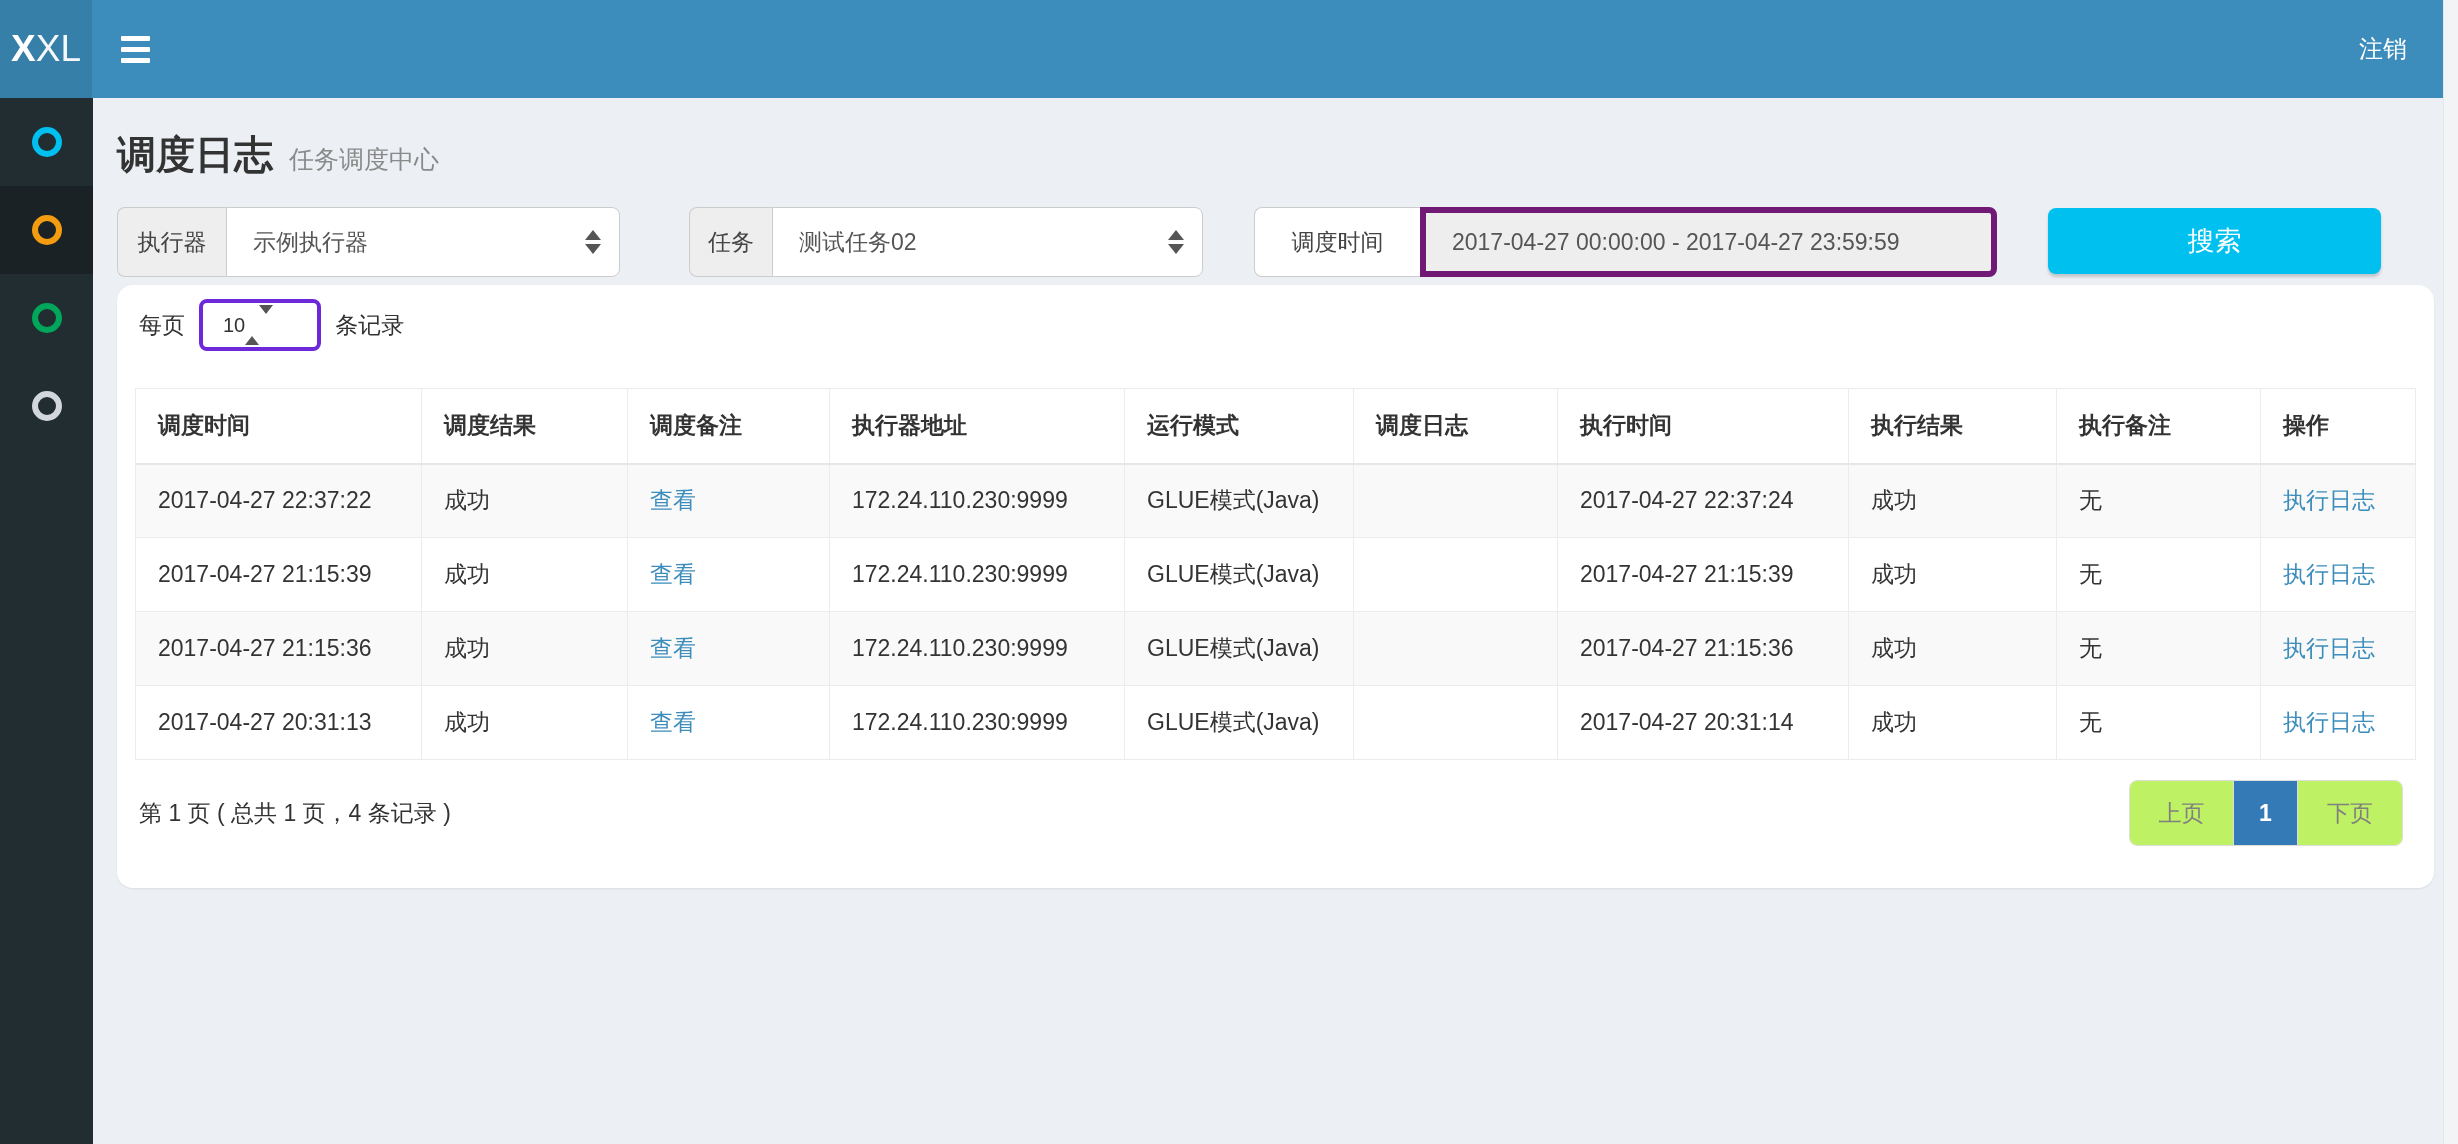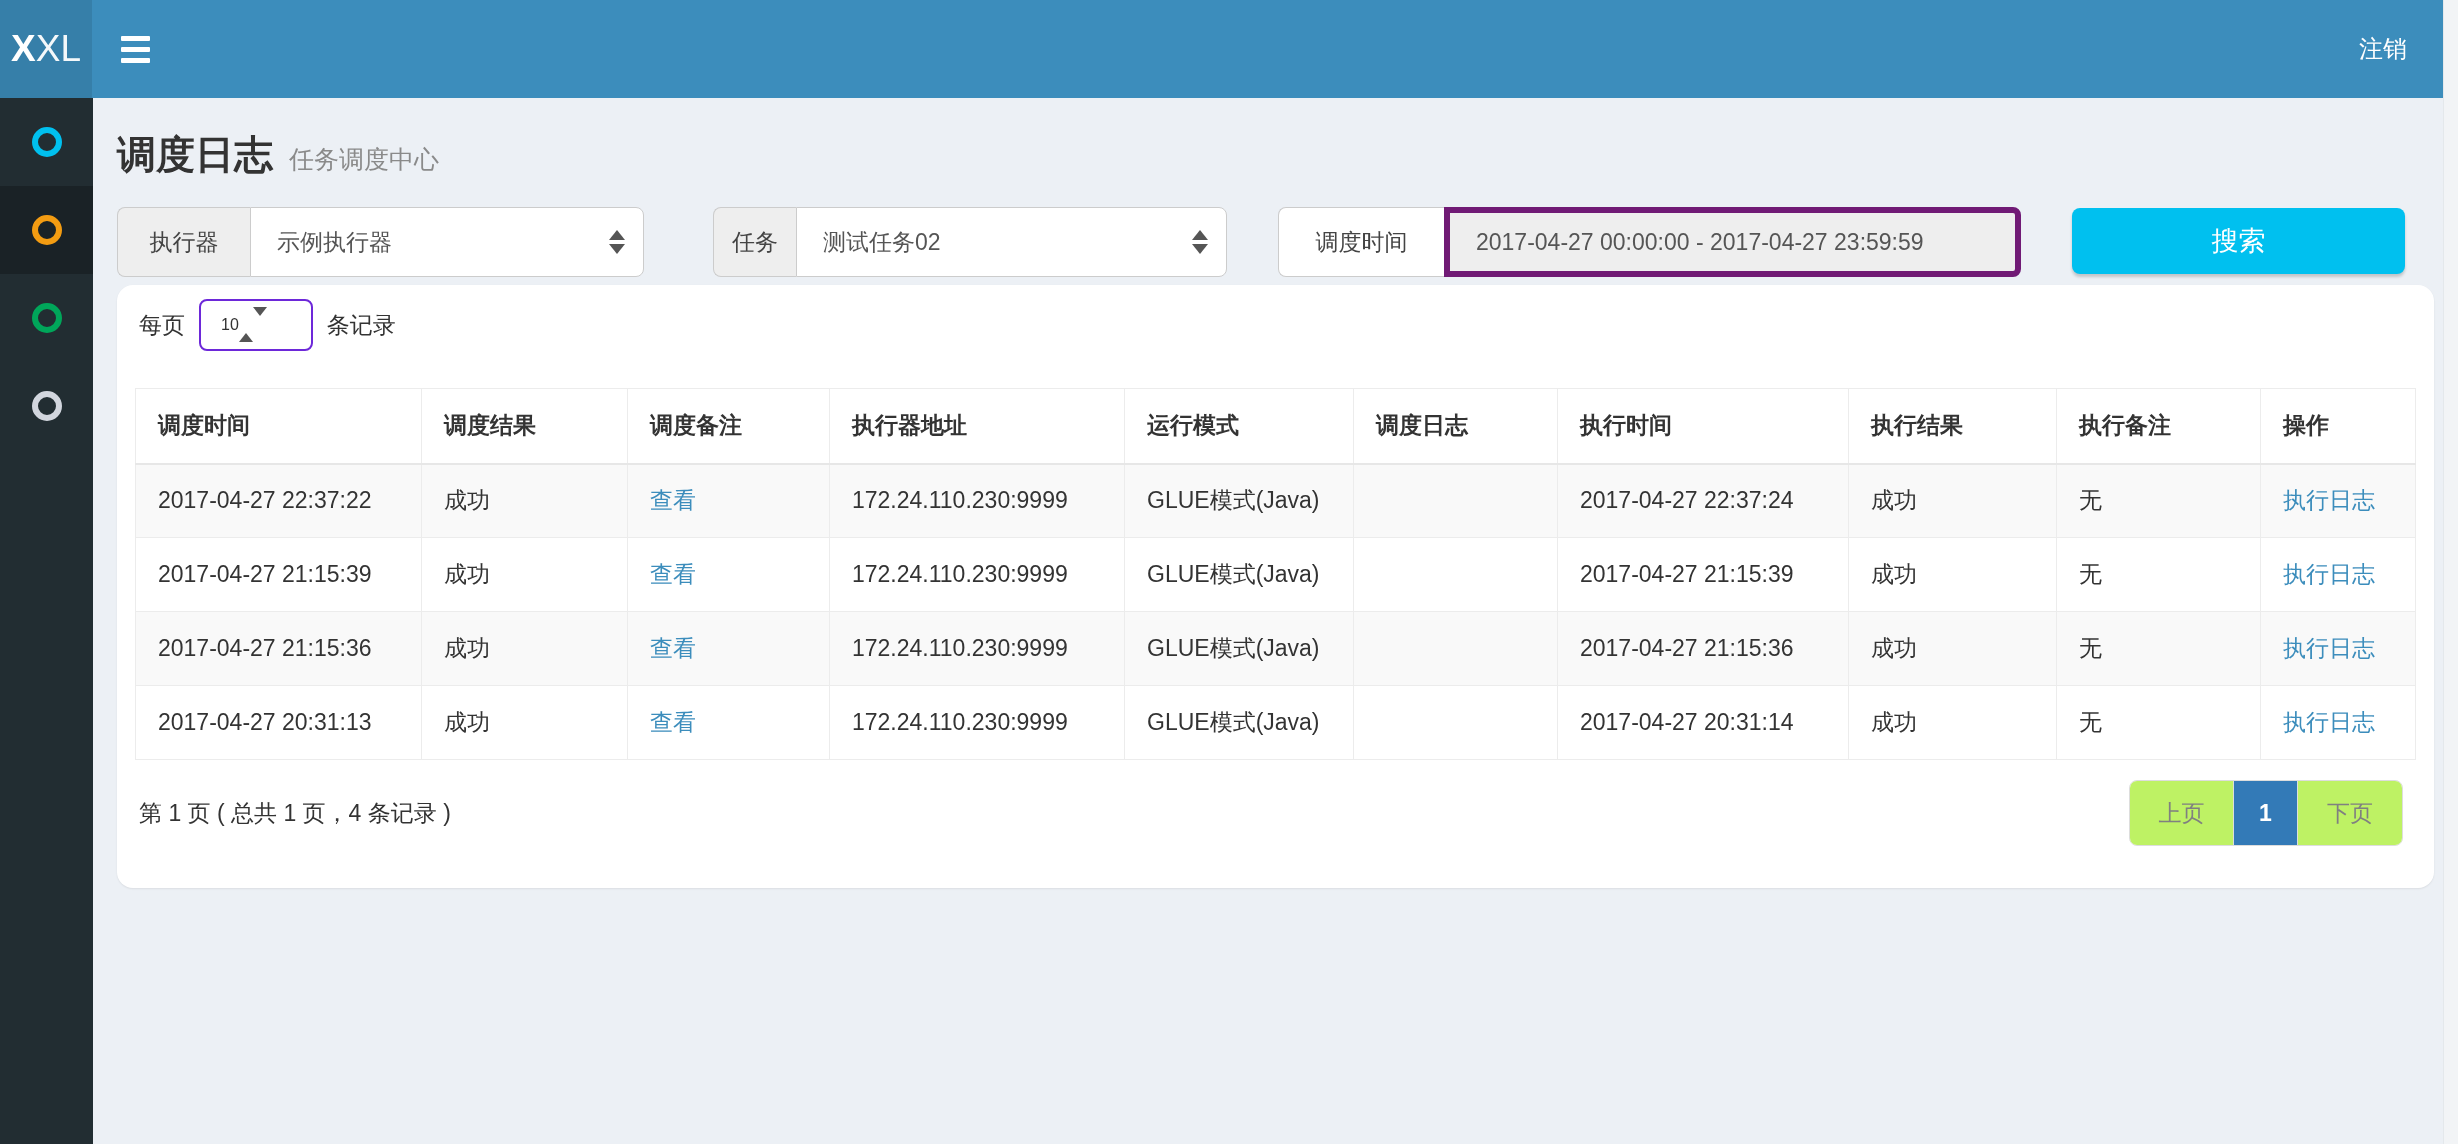--- a/index.html
+++ b/index.html
@@ -41,38 +41,38 @@
   .filter-row { margin-top:27px; height:70px; display:flex; }
   .fgroup { display:flex; height:70px; }
   .addon { border:1px solid #ccc; background:#eee; color:#444; font-size:23px;
            display:flex; align-items:center; justify-content:center; border-radius:8px 0 0 8px; border-right:0; }
   .addon.white { background:#fff; }
   .sel { position:relative; background:#fff; border:1px solid #ccc; border-radius:0 8px 8px 0;
          display:flex; align-items:center; font-size:23px; color:#555; padding:0 56px 0 26px; cursor:pointer; }
   .sel .caret2 { position:absolute; right:18px; top:50%; transform:translateY(-50%); display:flex; flex-direction:column; gap:4px; }
   .caret2 .up { width:0; height:0; border-left:8px solid transparent; border-right:8px solid transparent; border-bottom:10px solid #555; }
   .caret2 .dn { width:0; height:0; border-left:8px solid transparent; border-right:8px solid transparent; border-top:10px solid #555; }
-  .g-exec .addon { width:133px; }
+  .g-exec .addon { width:109px; }
   .g-exec .sel { width:394px; }
   .g-job { margin-left:69px; }
   .g-job .addon { width:83px; }
   .g-job .sel { width:431px; }
   .g-time { margin-left:51px; }
   .g-time .addon { width:166px; }
   .time-input { width:577px; height:70px; background:#eee; border:6px solid #701a75; border-radius:0 8px 8px 0;
                 font-size:23px; color:#555; padding:0 10px 0 26px; font-family:inherit; }
   .search-btn { margin-left:51px; width:333px; height:66px; margin-top:1px; background:#00c0ef; border:none; border-radius:8px;
                 color:#fff; font-size:27px; font-weight:500; cursor:pointer; box-shadow:0 3px 3px rgba(0,0,0,.18); font-family:inherit; }
 
   
   .panel { margin-top:8px; width:2317px; background:#fff; border-radius:16px; padding:12px 18px 0 18px;
            box-shadow:0 1px 2px rgba(0,0,0,.08); height:603px; }
   .pagesize-row { display:flex; align-items:center; gap:14px; margin:2px 0 0 4px; height:52px; font-size:23px; color:#333; }
-  .pagesize-sel { position:relative; height:52px; min-width:82px; border:2px solid #6d28d9; border-radius:8px; background:#fff;
-                  display:flex; align-items:center; padding:0 44px 0 20px; font-size:16px; color:#333; cursor:pointer; }
+  .pagesize-sel { position:relative; height:52px; min-width:82px; border:4px solid #6d28d9; border-radius:8px; background:#fff;
+                  display:flex; align-items:center; padding:0 44px 0 20px; font-size:20px; color:#333; cursor:pointer; }
   .pagesize-sel .caret2 { right:12px; }
   .pagesize-sel .up { border-left-width:7px; border-right-width:7px; border-bottom-width:9px; }
   .pagesize-sel .dn { border-left-width:7px; border-right-width:7px; border-top-width:9px; }
 
   table.log { width:2281px; margin-top:37px; border-collapse:collapse; table-layout:fixed; font-size:23px; }
   table.log th, table.log td { border:1px solid #ececec; text-align:left; padding:0 0 0 22px; overflow:hidden; white-space:nowrap; }
   table.log th { height:75px; font-weight:700; color:#333; border-bottom:2px solid #e7e7e7; background:#fff; }
   table.log td { height:74px; color:#333; }
   table.log tbody tr:nth-child(odd) td { background:#f9f9f9; }
   .txt-success { color:#0b8f2f; }

